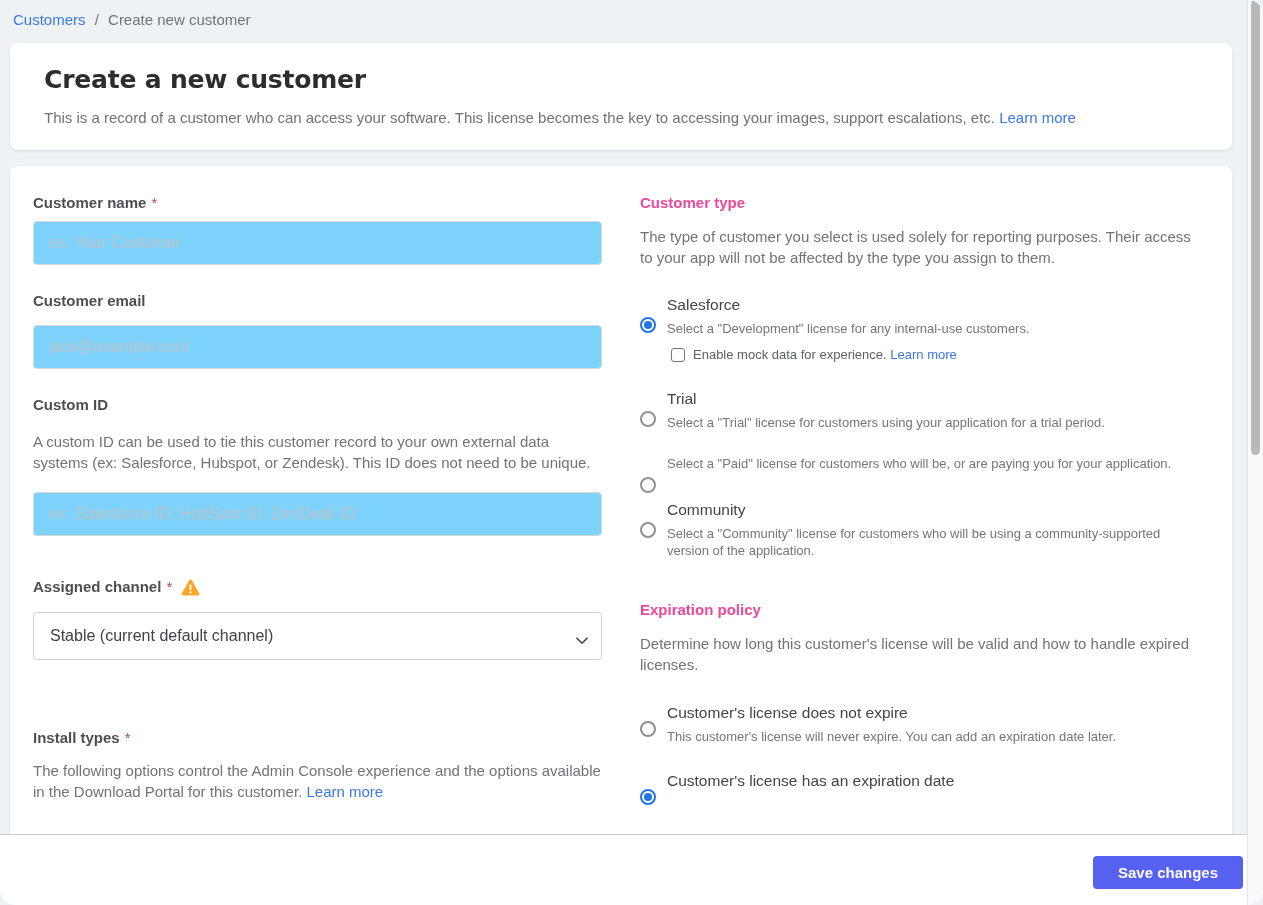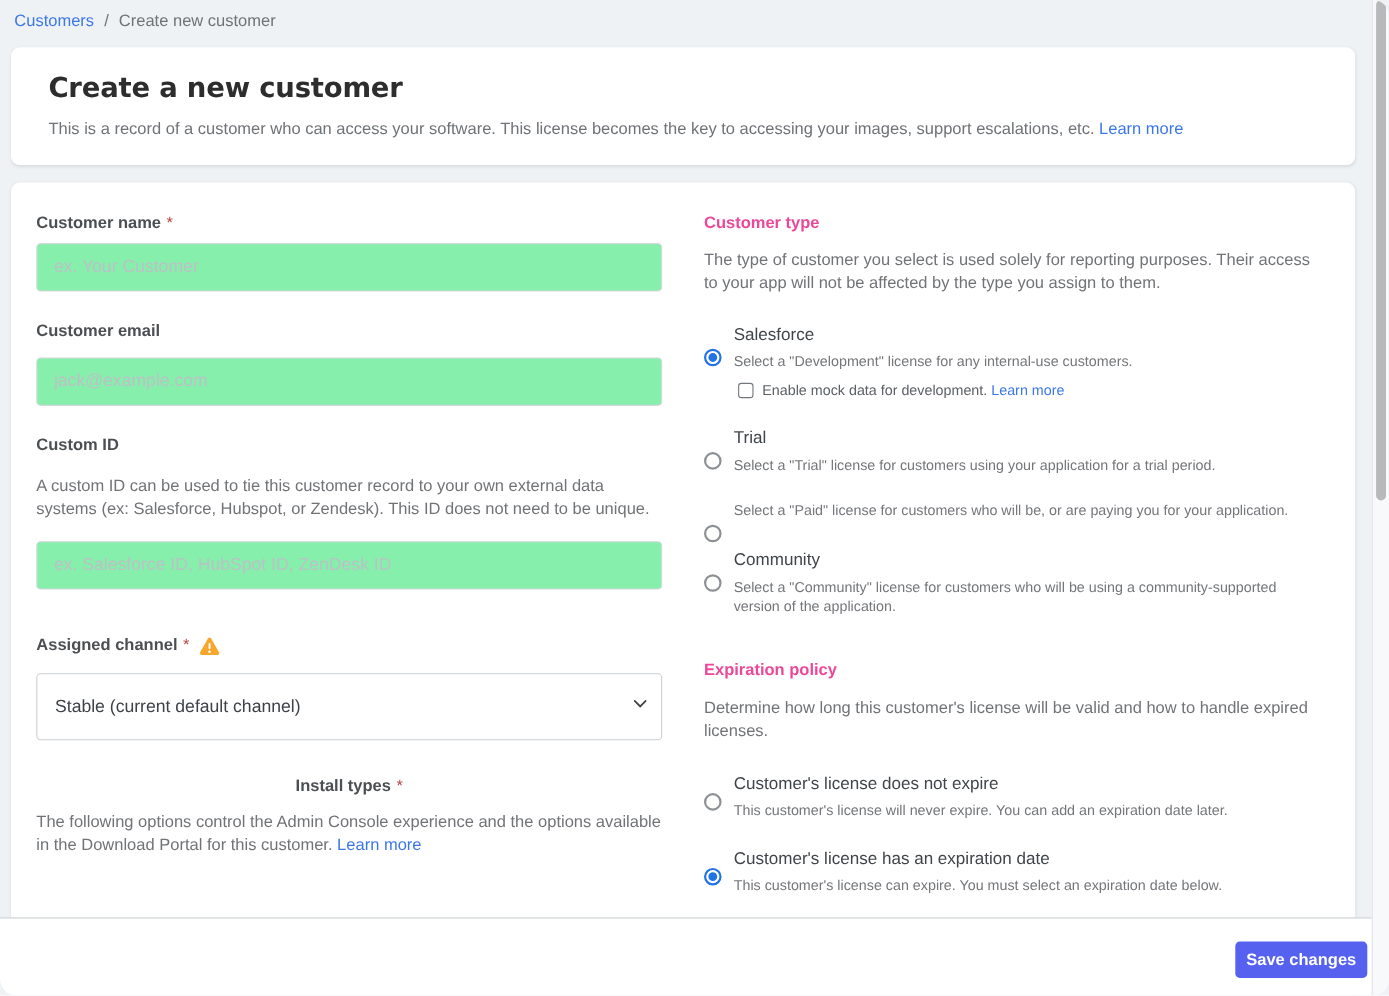--- a/index.html
+++ b/index.html
@@ -19,50 +19,50 @@
   .header-card p { margin-top:11px; font-size:15px; line-height:20px; color:#6f7276; }
   a.link { color:#3b78e7; text-decoration:none; cursor:pointer; }
 
   .main-card { margin-top:16px; height:742px; padding:27px 40px 0 23px; display:flex; overflow:hidden; }
   .col.left { width:569px; }
   .col.right { width:552px; margin-left:38px; }
 
   
   .field-label { font-size:15px; font-weight:700; color:#4c4f52; line-height:20px; display:flex; align-items:center; }
   .req { color:#b94a48; margin-left:5px; font-weight:400; font-size:15px; }
-  .text-input { display:block; width:100%; height:44px; border:1px solid #d4d8db; border-radius:4px; padding:0 15px; font-size:16px; color:#3e4247; background:#86efac; outline:none; font-family:inherit; }
+  .text-input { display:block; width:100%; height:44px; border:1px solid #d4d8db; border-radius:4px; padding:0 15px; font-size:16px; color:#3e4247; background:#7dd3fc; outline:none; font-family:inherit; }
   .text-input::placeholder { color:#bcc1c6; }
   .help-text { font-size:15px; line-height:21px; color:#717377; }
   .mt8  { margin-top:8px; }  .mt6  { margin-top:6px; }  .mt12 { margin-top:12px; }
   .mt14 { margin-top:14px; } .mt16 { margin-top:16px; }
   .mt19 { margin-top:19px; } .mt26 { margin-top:26px; } .mt41 { margin-top:41px; }
-  .mt44 { margin-top:32px;justify-content:center; }
+  .mt44 { margin-top:68px; }
   .warn-icon { margin-left:9px; display:inline-flex; }
-  .select-box { position:relative; margin-top:15px; width:100%; height:61px; border:1px solid #ccd0d4; border-radius:4px; background:#fff; display:flex; align-items:center; padding:0 36px 0 16px; font-size:16px; color:#3e4247; cursor:pointer; }
+  .select-box { position:relative; margin-top:15px; width:100%; height:48px; border:1px solid #ccd0d4; border-radius:4px; background:#fff; display:flex; align-items:center; padding:0 36px 0 16px; font-size:16px; color:#3e4247; cursor:pointer; }
   .select-box .chev { position:absolute; right:13px; top:18px; }
 
   
   .section-heading { font-size:15px; font-weight:700; color:#ec4899; line-height:20px; }
   .intro { margin-top:14px; font-size:15px; line-height:20.5px; color:#717377; }
   .radio-item { position:relative; padding-left:27px; }
   .radio-item .title { font-size:15.5px; line-height:20px; color:#414549; margin-bottom:5px; }
   .radio-item .desc { font-size:13px; line-height:17px; color:#74767a; }
   .radio { position:absolute; left:0; top:22px; width:16px; height:16px; border-radius:50%; border:2px solid #8d9196; background:#fff; cursor:pointer; }
   .radio.checked { border-color:#2273e3; }
   .radio.checked::after { content:""; position:absolute; left:2px; top:2px; width:8px; height:8px; border-radius:50%; background:#2273e3; }
   .checkbox-row { display:flex; align-items:center; margin:9px 0 0 4px; }
   .checkbox { width:14px; height:14px; border:1.5px solid #73777c; border-radius:3px; background:#fff; cursor:pointer; flex:none; }
   .checkbox-row label { margin-left:8px; font-size:13px; line-height:17px; color:#5c6065; }
   .checkbox-row a.link { font-size:13px; }
   .gap27 { margin-top:27px; } .gap26 { margin-top:26px; } .gap24 { margin-top:24px; }
   .gap28 { margin-top:28px; } .gap41 { margin-top:41px; }
 
   
   .footer { position:absolute; left:0; right:16px; bottom:0; height:71px; background:#fff; border-top:1px solid #c9cdd0; z-index:5; }
-  .save-btn { position:absolute; right:4px; top:21px; height:33px; padding:0 10px; background:#5661f0; border:none; border-radius:4px; color:#fff; font-size:15px; font-weight:700; font-family:inherit; cursor:pointer; }
+  .save-btn { position:absolute; right:4px; top:21px; height:33px; padding:0 25px; background:#5661f0; border:none; border-radius:4px; color:#fff; font-size:15px; font-weight:700; font-family:inherit; cursor:pointer; }
 
   
   .scrollbar { position:absolute; right:0; top:0; bottom:0; width:16px; background:#f8f9fa; border-left:1px solid #e2e4e6; z-index:6; }
   .scroll-thumb { position:absolute; left:3px; top:0; width:9px; height:455px; background:#b7b9bb; border-radius:5px; cursor:pointer; }
 </style>
 </head>
 <body>
 
 <div class="page">
 
@@ -137,21 +137,21 @@
       <div class="section-heading">Customer type</div>
       <p class="intro">The type of customer you select is used solely for reporting purposes. Their access to your app will not be affected by the type you assign to them.</p>
 
       <div class="radio-item gap27">
         <span class="radio checked"></span>
         <div class="title">Salesforce</div>
         <div class="desc">Select a "Development" license for any internal-use customers.</div>
         <div class="checkbox-row">
           <span class="checkbox"></span>
           <label>
-            <span>Enable mock data for development.</span>
+            <span>Enable mock data for experience.</span>
             <a class="link">Learn more</a>
           </label>
         </div>
       </div>
 
       <div class="radio-item gap26">
         <span class="radio"></span>
         <div class="title">Trial</div>
         <div class="desc">Select a "Trial" license for customers using your application for a trial period.</div>
       </div>
@@ -172,21 +172,20 @@
 
       <div class="radio-item gap28">
         <span class="radio" style="top:18px"></span>
         <div class="title">Customer's license does not expire</div>
         <div class="desc">This customer's license will never expire. You can add an expiration date later.</div>
       </div>
 
       <div class="radio-item gap26">
         <span class="radio checked" style="top:18px"></span>
         <div class="title">Customer's license has an expiration date</div>
-        <div class="desc">This customer's license can expire. You must select an expiration date below.</div>
       </div>
 
     </div>
   </div>
 
   <div class="footer">
     <button class="save-btn">Save changes</button>
   </div>
 
   <div class="scrollbar">

